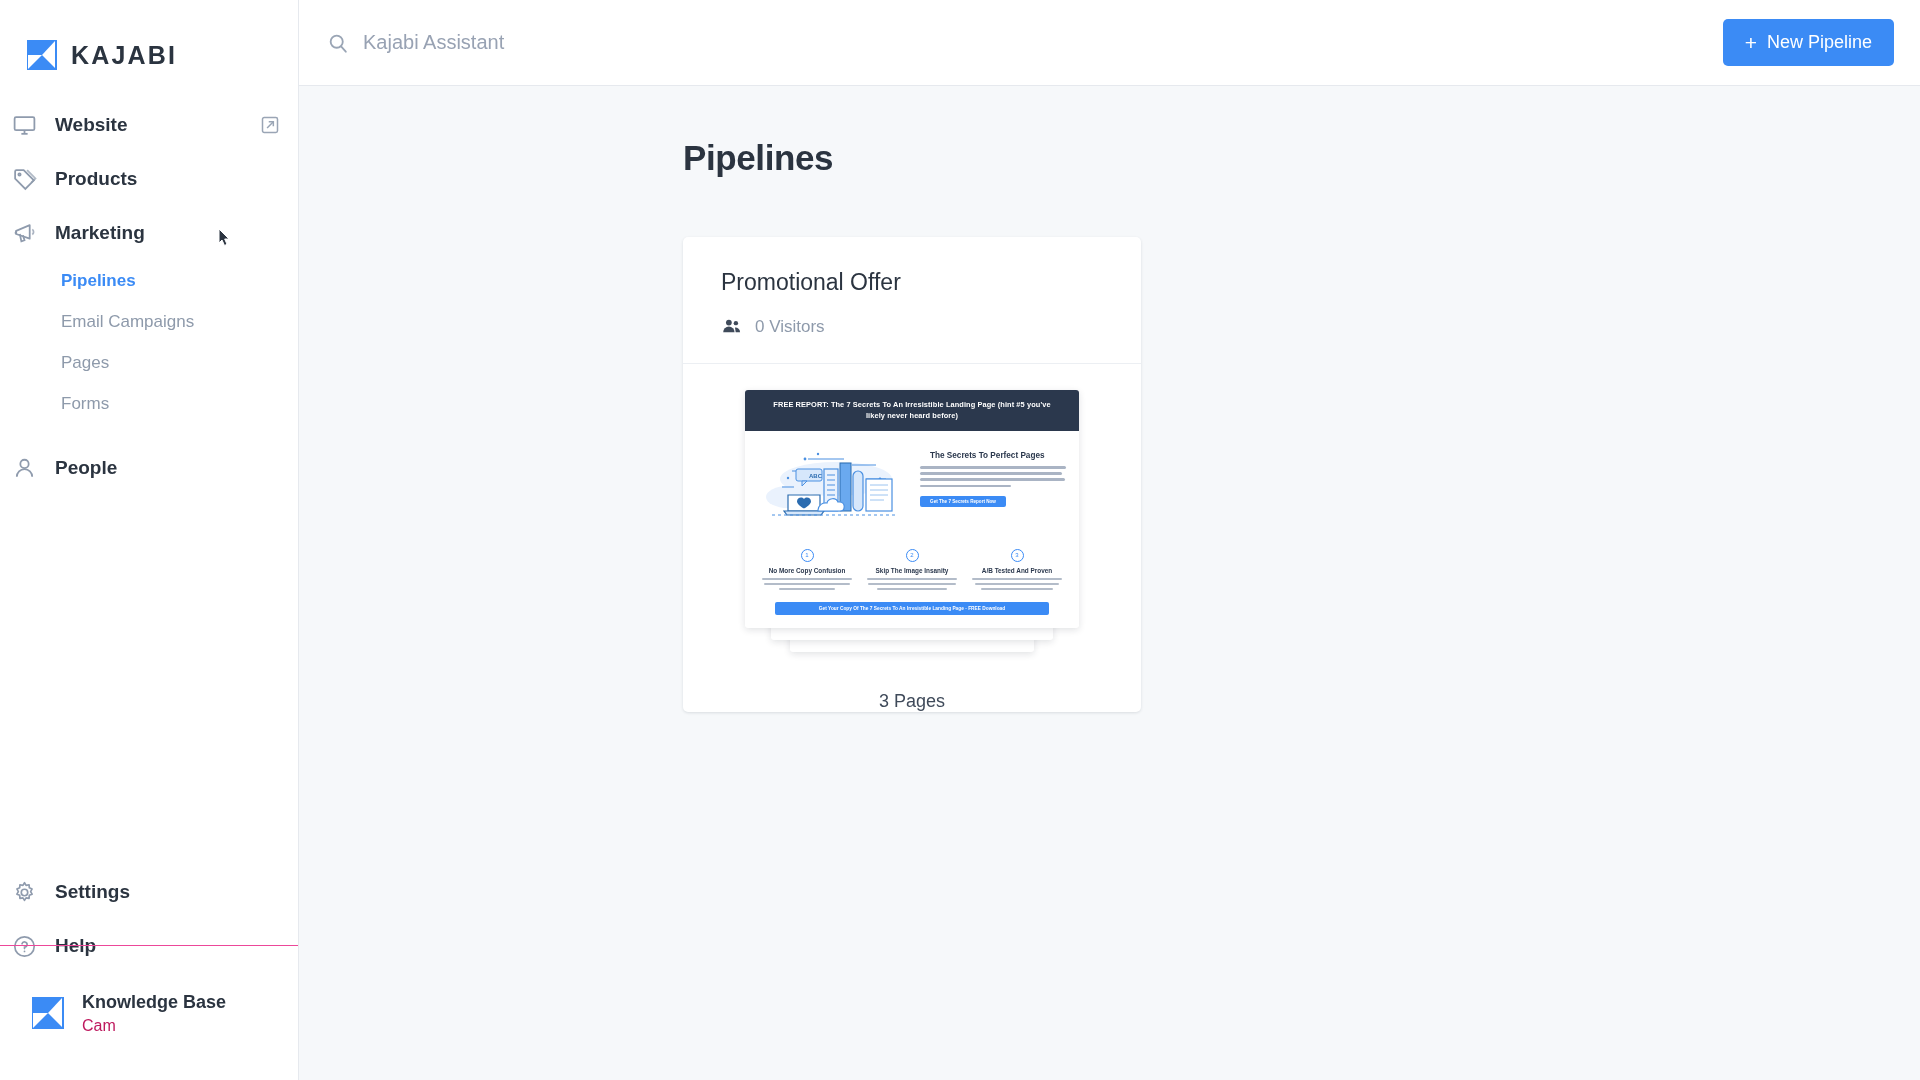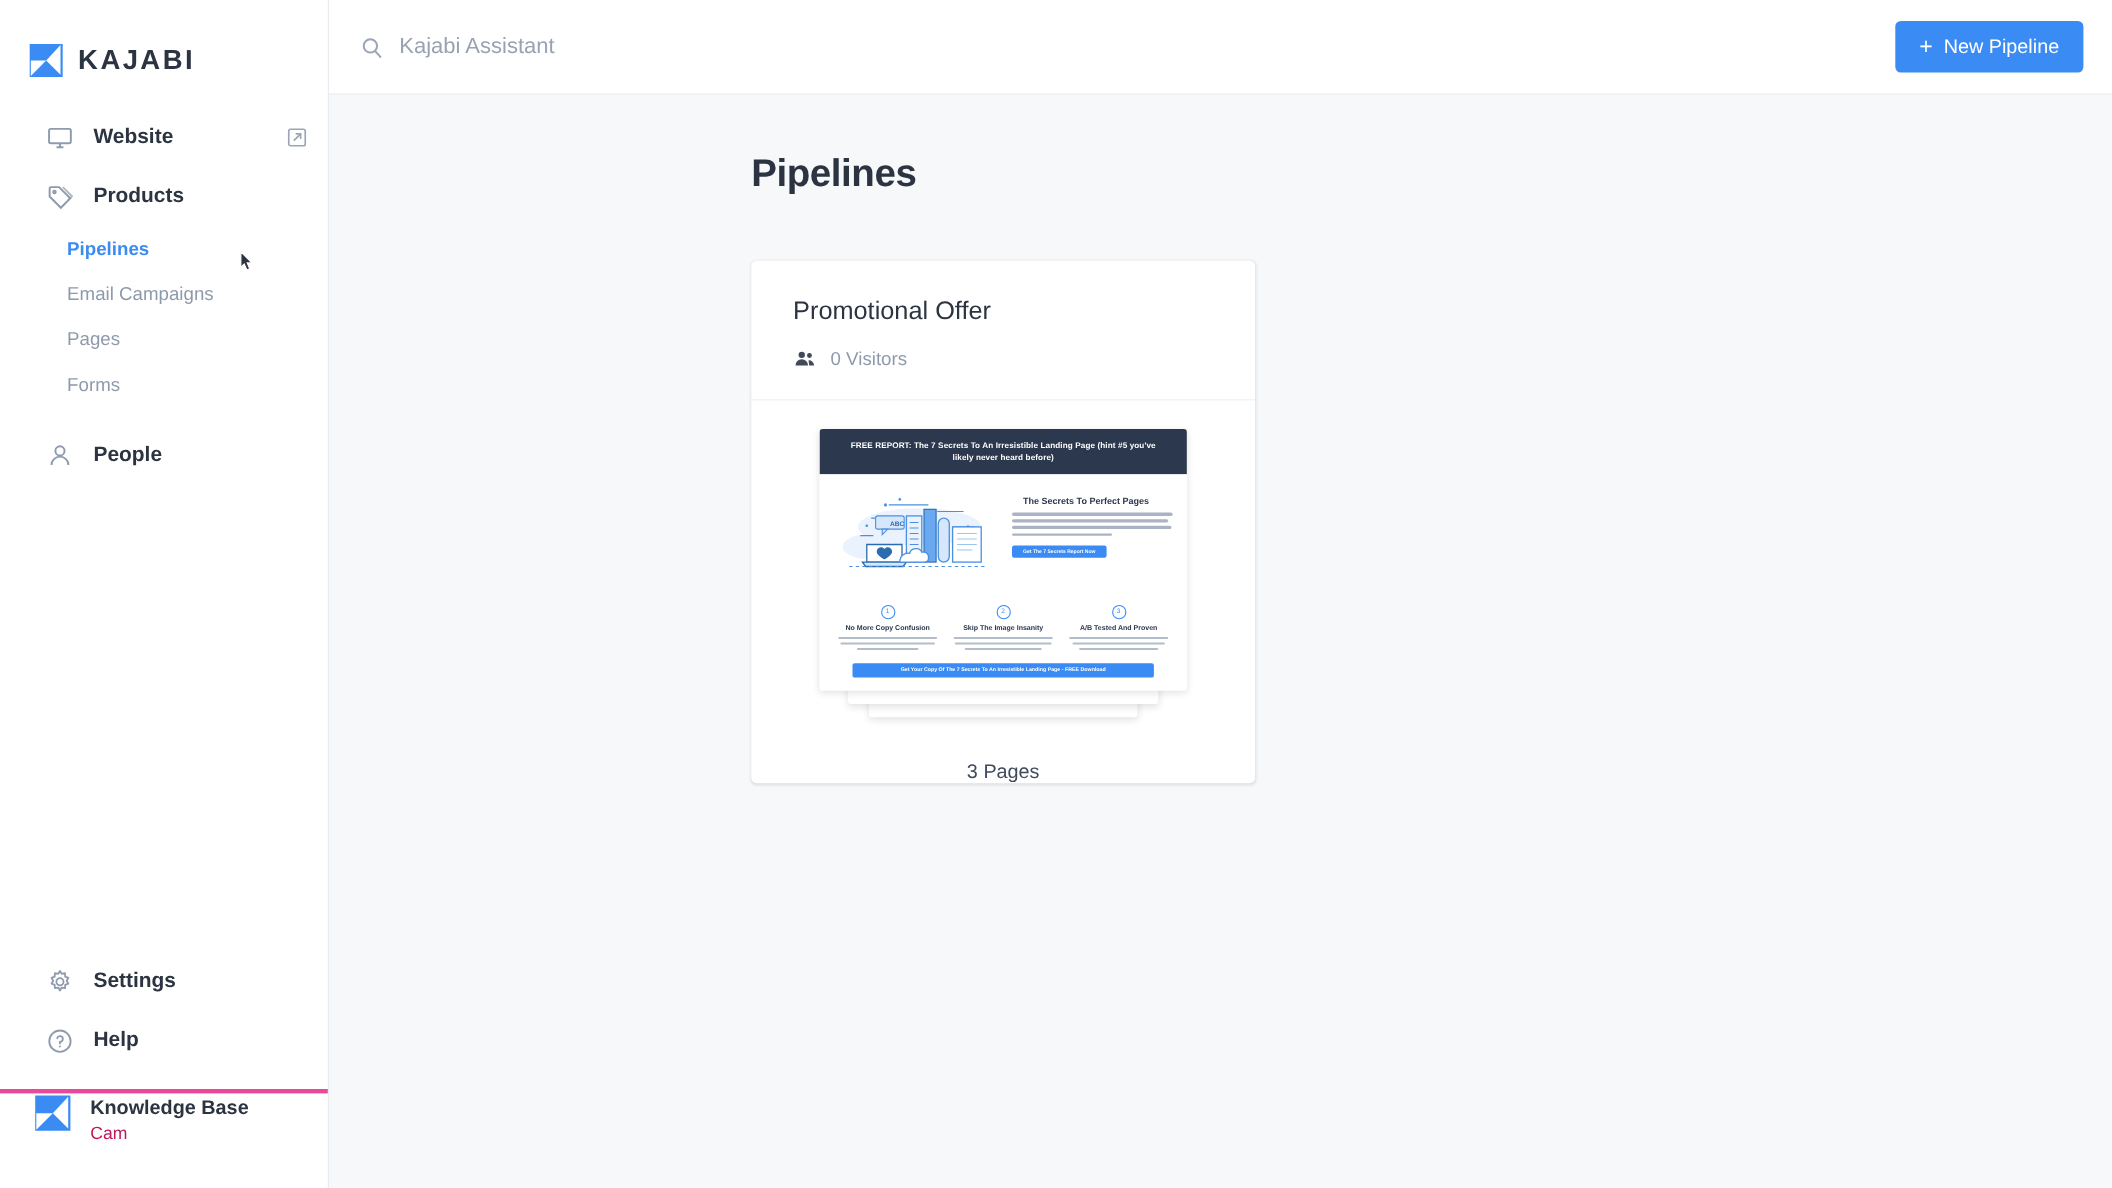--- a/index.html
+++ b/index.html
@@ -17,36 +17,36 @@
     display: flex; flex-direction: column; flex: 0 0 299px;
     position: relative;
   }
   .brand { display: flex; align-items: center; gap: 12px; padding: 26px 0 0 25px; height: 84px; }
   .brand-mark { width: 34px; height: 34px; flex: 0 0 34px; }
   .brand-text { font-size: 25px; font-weight: 700; letter-spacing: 2.2px; color: #2b3440; }
 
   .nav-top { padding-top: 14px; }
   .nav-row {
     display: flex; align-items: center; gap: 18px;
-    height: 54px; padding-left: 41px; padding-right: 18px;
+    height: 54px; padding-left: 11px; padding-right: 18px;
     cursor: pointer; position: relative;
   }
   .nav-ico { width: 26px; height: 26px; flex: 0 0 26px; display:flex; align-items:center; justify-content:center; color: #8f9bad; }
   .nav-label { font-size: 19px; font-weight: 700; color: #2b3440; }
   .nav-ext { margin-left: auto; width: 20px; height: 20px; color: #9aa5b5; display:flex; }
 
   .sub-row { height: 41px; display: flex; align-items: center; padding-left: 61px; cursor: pointer; }
   .sub-label { font-size: 17px; color: #8e9aab; }
   .sub-row.active .sub-label { color: #3b8bf5; font-weight: 700; }
 
   .nav-bottom { position: absolute; left: 0; right: 0; bottom: 107px; }
 
   .footer-user {
-    position: absolute; left: 0; right: 0; bottom: 0; height: 90px;
-    border-top: 4px solid #ec4899; display: flex; align-items: flex-start;
+    position: absolute; left: 0; right: 0; bottom: 0; height: 135px;
+    border-top: 1px solid #ec4899; display: flex; align-items: center;
     gap: 16px; padding-left: 30px; cursor: pointer;
   }
   .footer-mark { width: 36px; height: 36px; flex: 0 0 36px; }
   .footer-name { font-size: 18px; font-weight: 700; color: #2b3440; line-height: 1.45; }
   .footer-sub { font-size: 16px; color: #be185d; line-height: 1.4; }
 
   
   .cursor { position: absolute; left: 213px; top: 227px; width: 20px; height: 24px; pointer-events:none; }
 
   
@@ -165,20 +165,31 @@
         <span class="nav-ico">
           <svg viewBox="0 0 24 24" width="25" height="25" fill="none" stroke="currentColor" stroke-width="1.7">
             <path d="M3 11.2 V4.2 A1.2 1.2 0 0 1 4.2 3 H11.2 L21 12.8 L12.8 21 Z"></path>
             <circle cx="7.2" cy="7.2" r="1.1"></circle>
             <path d="M14.5 3 L22.5 11 L18.5 15" opacity=".7"></path>
           </svg>
         </span>
         <span class="nav-label">Products</span>
       </div>
 
+      <div class="nav-row">
+        <span class="nav-ico">
+          <svg viewBox="0 0 24 24" width="25" height="25" fill="none" stroke="currentColor" stroke-width="1.7">
+            <path d="M4 9.5 L17 4 V17 L4 12.5 Z" stroke-linejoin="round"></path>
+            <path d="M4 9.5 A2.6 2.6 0 0 0 4 12.5"></path>
+            <path d="M7.5 12.5 L9 19.5 L12 18.5 L10.5 13.6"></path>
+            <path d="M19.5 8 A3.2 3.2 0 0 1 19.5 13" opacity=".75"></path>
+          </svg>
+        </span>
+        <span class="nav-label">Marketing</span>
+      </div>
 
       <div class="sub-row active">
         <span class="sub-label">Pipelines</span>
       </div>
       <div class="sub-row">
         <span class="sub-label">Email Campaigns</span>
       </div>
       <div class="sub-row">
         <span class="sub-label">Pages</span>
       </div>

